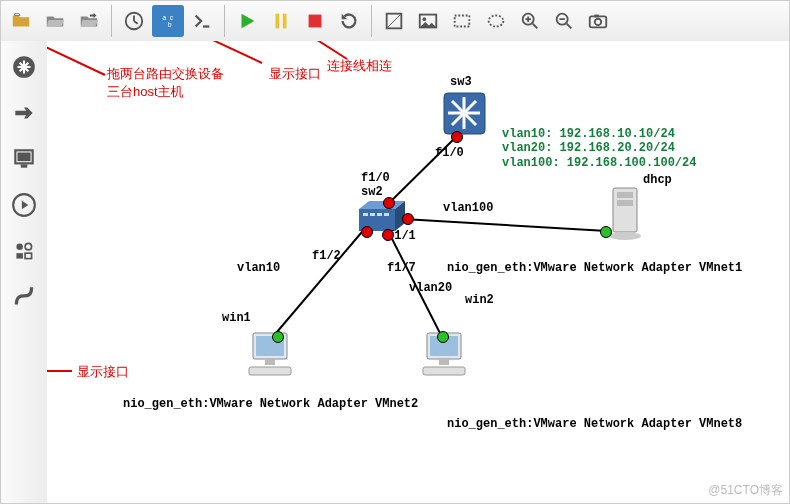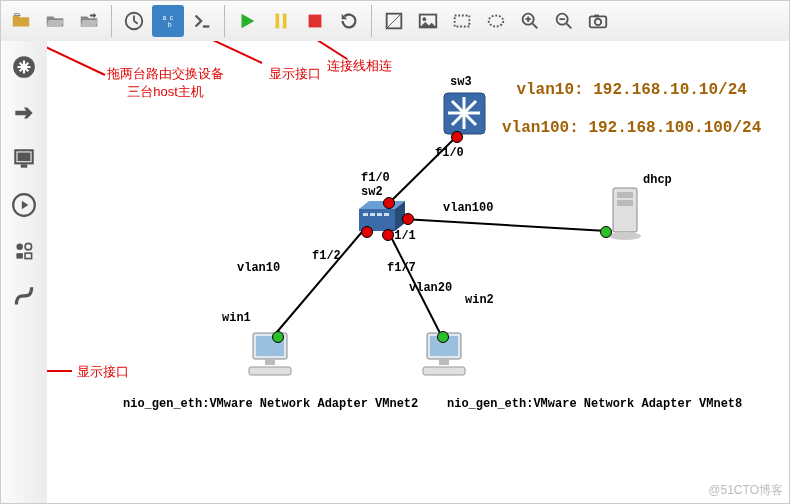--- a/index.html
+++ b/index.html
@@ -1,34 +1,34 @@
 <!DOCTYPE html>
 <html><head>
 <meta charset="utf-8">
 <style>
 html,body{margin:0;padding:0;font-family:Arial,"Microsoft YaHei",sans-serif;background:#fff;}
-.container{width:790px;height:504px;position:relative;border:1px solid #ccc;box-sizing:border-box;text-align:center;}
+.container{width:790px;height:504px;position:relative;border:1px solid #ccc;box-sizing:border-box;}
 .toolbar{height:40px;background:linear-gradient(#fbfbfb,#ececec);border-bottom:1px solid #bbb;display:flex;align-items:center;padding:0 4px;gap:2px;}
 .sep{width:1px;height:32px;background:#bbb;margin:0 4px;}
 .tbtn{width:32px;height:32px;display:flex;align-items:center;justify-content:center;cursor:pointer;border-radius:3px;}
 .tbtn.active{background:#3b82c4;}
 .tbtn svg{width:22px;height:22px;}
 .sidebar{position:absolute;left:0;top:40px;width:46px;bottom:0;background:linear-gradient(90deg,#fbfbfb,#ececec);border-right:1px solid #bbb;display:flex;flex-direction:column;align-items:center;padding-top:8px;gap:10px;}
 .sbtn{width:36px;height:36px;display:flex;align-items:center;justify-content:center;cursor:pointer;}
 .sbtn svg{width:26px;height:26px;}
 .canvas{position:absolute;left:46px;top:40px;right:0;bottom:0;background:#fff;}
 .annotation{position:absolute;color:#e00000;font-size:13px;}
 .red-arrow{position:absolute;}
 .node-label{position:absolute;font-family:"Courier New",monospace;font-size:12px;font-weight:bold;color:#000;white-space:nowrap;}
 .device{position:absolute;}
 .dot{position:absolute;width:10px;height:10px;border-radius:50%;border:1px solid #000;}
 .dot.red{background:#e00000;}
 .dot.green{background:#2bc02b;}
 .watermark{position:absolute;right:6px;bottom:4px;color:#bcbcbc;font-size:12px;}
-.vlaninfo{position:absolute;font-family:"Courier New",monospace;font-size:16px;font-weight:bold;color:#a16207;line-height:1.2;}
+.vlaninfo{position:absolute;font-family:"Courier New",monospace;font-size:12px;font-weight:bold;color:#15803d;line-height:1.2;margin-top:46px;}
 </style>
 </head>
 <body>
 
 <div class="container">
 
   <div class="toolbar">
     <div class="tbtn">
         <svg viewBox="0 0 24 24">
           <path fill="#d4a339" d="M3 6h6l2 2h10v10H3z"></path>
@@ -220,21 +220,21 @@
             <line x1="34" y1="10" x2="10" y2="34"></line>
           </g>
         </svg>
     </div>
     <div class="node-label" style="left:403px;top:34px">sw3</div>
     <div class="dot red" style="left:404px;top:90px"></div>
     <div class="node-label" style="left:388px;top:105px">f1/0</div>
 
     <div class="vlaninfo" style="left:455px;top:40px">
       <span>vlan10: 192.168.10.10/24</span><br>
-      <br>
+      <span>vlan20: 192.168.20.20/24</span><br>
       <span>vlan100: 192.168.100.100/24</span>
     </div>
 
     <div class="device" style="left:310px;top:158px">
       <svg width="50" height="34" viewBox="0 0 50 34">
           <path d="M2 10L12 2H48L38 10z" fill="#6a9ed4"></path>
           <rect x="2" y="10" width="36" height="22" fill="#3a6aa8"></rect>
           <path d="M38 10L48 2V24L38 32z" fill="#274a76"></path>
           <g fill="#cde">
             <rect x="6" y="14" width="5" height="3"></rect>
@@ -260,20 +260,21 @@
     <div class="device" style="left:558px;top:145px">
       <svg width="40" height="55" viewBox="0 0 40 55">
           <rect x="8" y="2" width="24" height="44" rx="2" fill="#e0e0e0" stroke="#888"></rect>
           <rect x="12" y="6" width="16" height="6" fill="#bbb"></rect>
           <rect x="12" y="14" width="16" height="6" fill="#bbb"></rect>
           <ellipse cx="20" cy="50" rx="16" ry="4" fill="#ccc"></ellipse>
         </svg>
     </div>
     <div class="node-label" style="left:596px;top:132px">dhcp</div>
     <div class="dot green" style="left:553px;top:185px"></div>
+    <div class="node-label" style="left:400px;top:220px">nio_gen_eth:VMware Network Adapter VMnet1</div>
 
     <div class="device" style="left:198px;top:288px">
       <svg width="50" height="50" viewBox="0 0 50 50">
           <rect x="8" y="4" width="34" height="26" rx="2" fill="#dfe8f0" stroke="#888"></rect>
           <rect x="11" y="7" width="28" height="20" fill="#9bbfde"></rect>
           <rect x="20" y="30" width="10" height="6" fill="#bbb"></rect>
           <rect x="4" y="38" width="42" height="8" rx="2" fill="#e0e0e0" stroke="#999"></rect>
         </svg>
     </div>
     <div class="node-label" style="left:175px;top:270px">win1</div>
@@ -283,18 +284,18 @@
     <div class="device" style="left:372px;top:288px">
       <svg width="50" height="50" viewBox="0 0 50 50">
           <rect x="8" y="4" width="34" height="26" rx="2" fill="#dfe8f0" stroke="#888"></rect>
           <rect x="11" y="7" width="28" height="20" fill="#9bbfde"></rect>
           <rect x="20" y="30" width="10" height="6" fill="#bbb"></rect>
           <rect x="4" y="38" width="42" height="8" rx="2" fill="#e0e0e0" stroke="#999"></rect>
         </svg>
     </div>
     <div class="node-label" style="left:418px;top:252px">win2</div>
     <div class="dot green" style="left:390px;top:290px"></div>
-    <div class="node-label" style="left:400px;top:356px">nio_gen_eth:VMware Network Adapter VMnet8</div>
+    <div class="node-label" style="left:400px;top:376px">nio_gen_eth:VMware Network Adapter VMnet8</div>
 
     <div class="watermark">@51CTO博客</div>
   </div>
 
 </div>
 
 </body></html>

